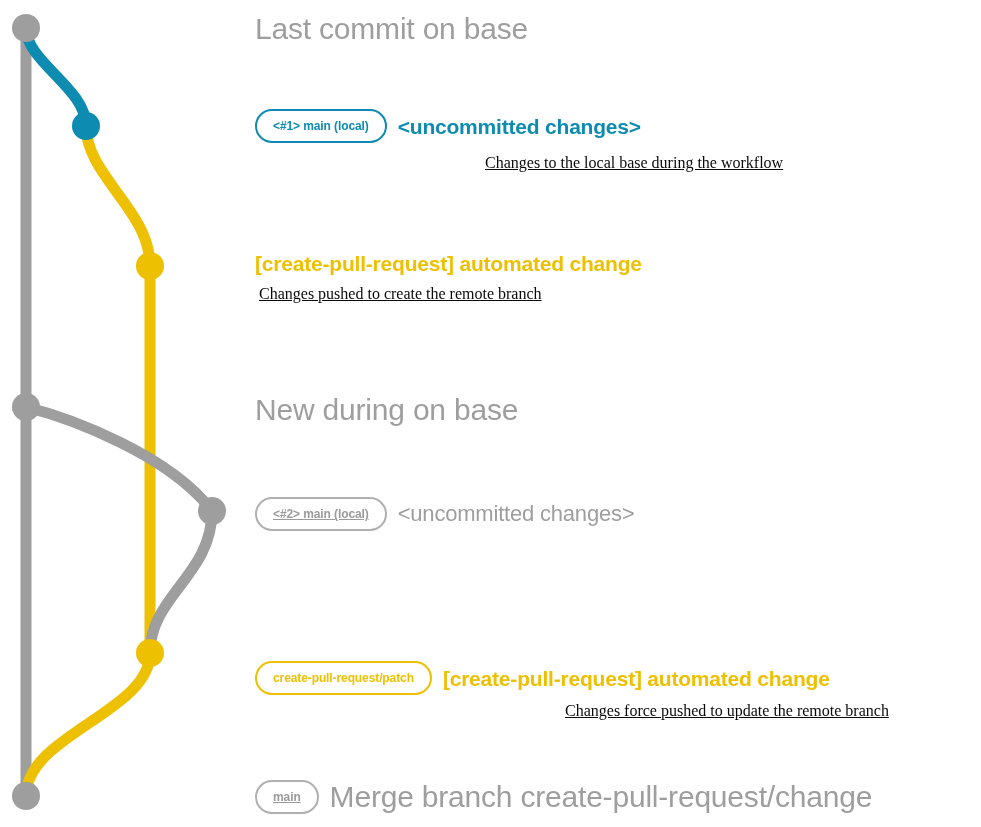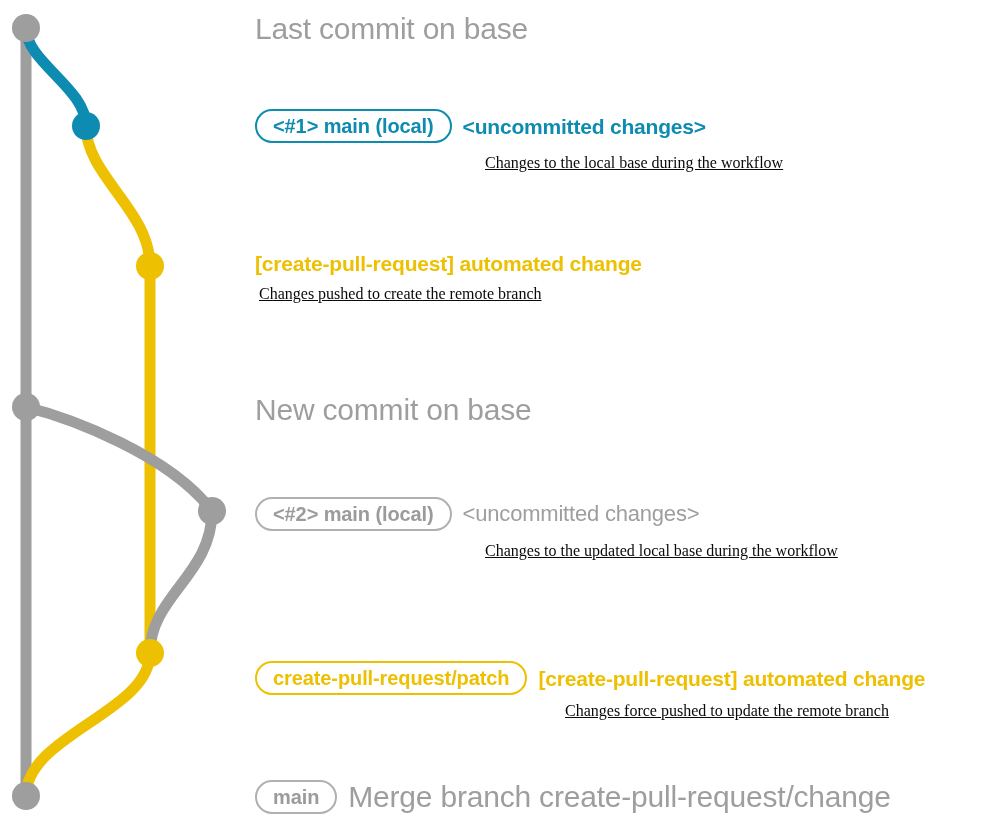--- a/index.html
+++ b/index.html
@@ -49,29 +49,29 @@
   .pill {
     display: inline-flex;
     align-items: center;
     justify-content: center;
     box-sizing: border-box;
     height: 34px;
     padding: 12px 16px;
     border-radius: 18px;
     border: 2px solid #9e9e9e;
     color: #9e9e9e;
-    font-size: 20px;
+    font-size: 12px;
     font-weight: 700;
     letter-spacing: -0.1px;
     white-space: nowrap;
     background: #ffffff;
   }
   .pill.blue { border-color: #0d8bb0; color: #0d8bb0; }
   .pill.yellow { border-color: #edc001; color: #edc001; }
-  .pill.gray { border-color: #b0b0b0; color: #9b9b9b; }
+  .pill.gray { border-color: #b0b0b0; color: #9b9b9b; text-decoration: underline; }
 
   .subject {
     font-size: 21px;
     font-weight: 700;
     letter-spacing: -0.2px;
     white-space: nowrap;
     line-height: 1;
   }
   .subject.blue { color: #0d8bb0; }
   .subject.yellow { color: #edc001; }
@@ -140,30 +140,29 @@
 
   <div class="row" style="top:253px;">
     <div class="row-main">
       <span class="subject yellow">[create-pull-request] automated change</span>
     </div>
     <div class="note" style="margin-left:4px;">Changes pushed to create the remote branch</div>
   </div>
 
   <div class="row" style="top:395px;">
     <div class="row-main">
-      <span class="subject gray-plain">New commit on base</span>
+      <span class="subject gray-plain">New during on base</span>
     </div>
   </div>
 
   <div class="row" style="top:497px;">
     <div class="row-main">
       <span class="pill gray">&lt;#2&gt; main (local)</span>
       <span class="subject gray">&lt;uncommitted changes&gt;</span>
     </div>
-    <div class="note" style="margin-left:230px;">Changes to the updated local base during the workflow</div>
   </div>
 
   <div class="row" style="top:661px;">
     <div class="row-main">
       <span class="pill yellow">create-pull-request/patch</span>
       <span class="subject yellow">[create-pull-request] automated change</span>
     </div>
     <div class="note" style="margin-left:310px;margin-top:8px;">Changes force pushed to update the remote branch</div>
   </div>
 

